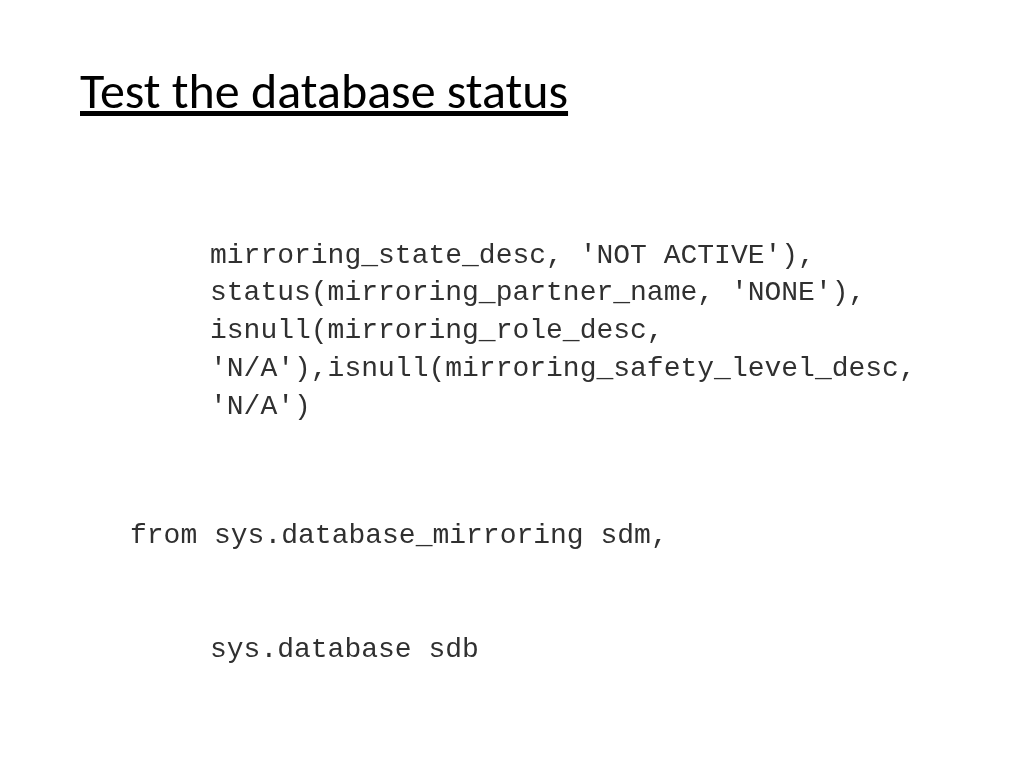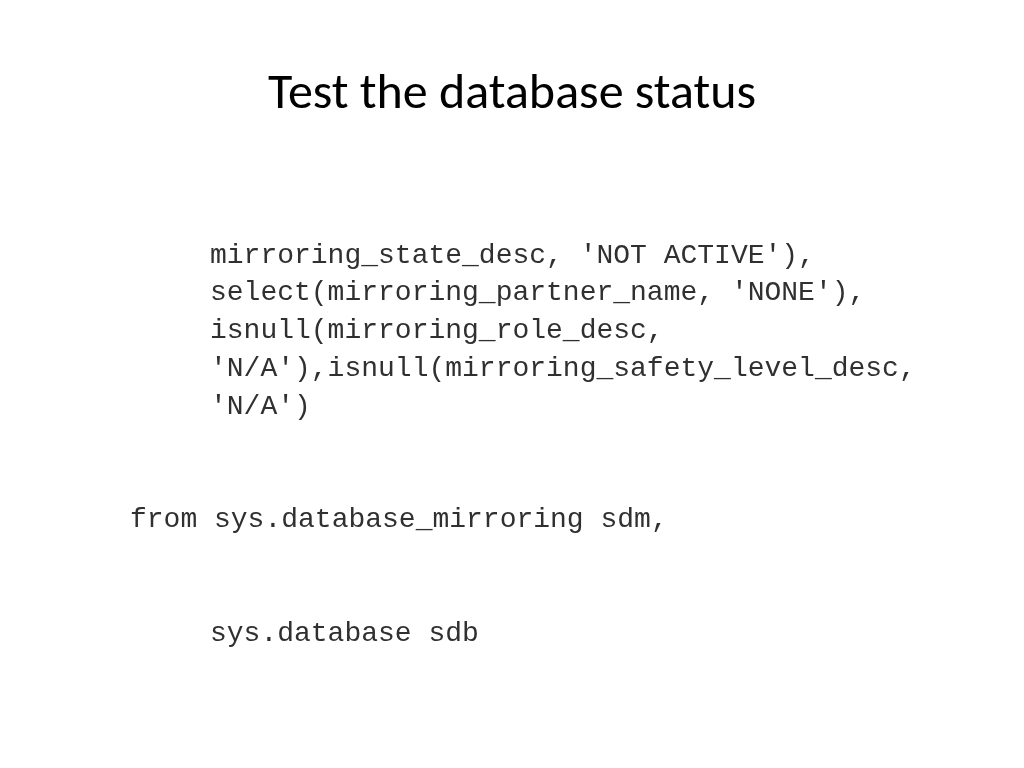--- a/index.html
+++ b/index.html
@@ -16,40 +16,41 @@
       overflow: hidden;
     }
     .slide {
       width: 100%;
       height: 100%;
       padding: 60px 80px 40px 80px;
     }
     .title {
       font-size: 50px;
       font-weight: 400;
-      text-align: center;
+      text-align: left;
       margin-bottom: 40px;
       color: #000000;
+      text-decoration: underline;
     }
     .code-block {
       font-family: "Courier New", Courier, monospace;
       font-size: 28px;
       line-height: 1.35;
       color: #303030;
       white-space: pre-wrap;
     }
     .l1 { padding-left: 0px; }
     .l2 { padding-left: 130px; }
-    .l3 { padding-left: 50px; }
+    .l3 { padding-left: 50px; margin-top: 16px; }
     .l4 { padding-left: 130px; }
   </style>
 </head>
 <body>
 
 <div class="slide">
   <h1 class="title">Test the database status</h1>
   <div class="code-block">
-    <div class="l2">mirroring_state_desc, 'NOT ACTIVE'), select(mirroring_partner_name, 'NONE'), isnull(mirroring_role_desc, 'N/A'),isnull(mirroring_safety_level_desc, 'N/A')</div>
+    <div class="l2">mirroring_state_desc, 'NOT ACTIVE'), status(mirroring_partner_name, 'NONE'), isnull(mirroring_role_desc, 'N/A'),isnull(mirroring_safety_level_desc, 'N/A')</div>
     <div class="l3">from sys.database_mirroring sdm,</div>
     <div class="l4">sys.database sdb</div>
     
   </div>
 </div>
 
 </body></html>

